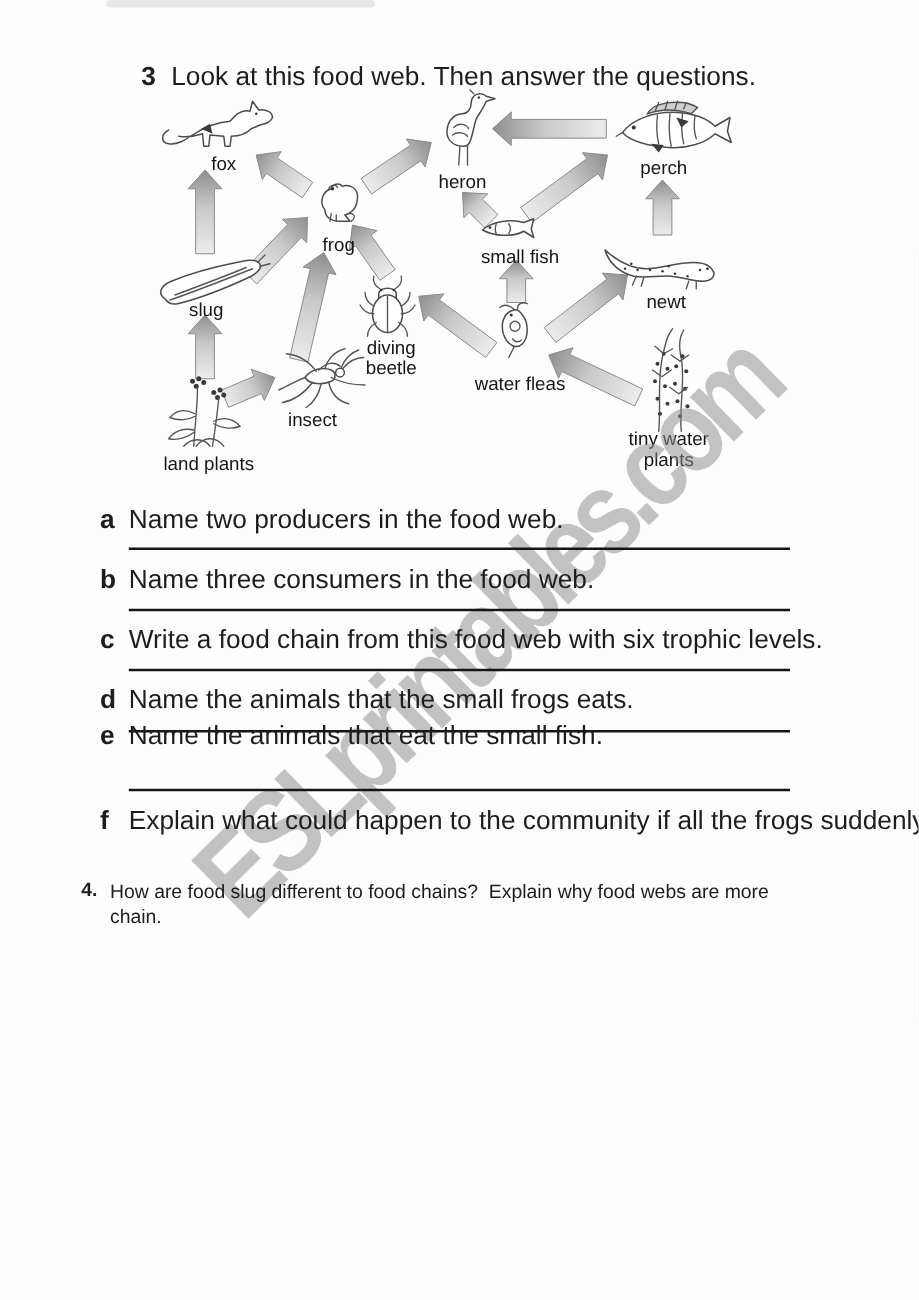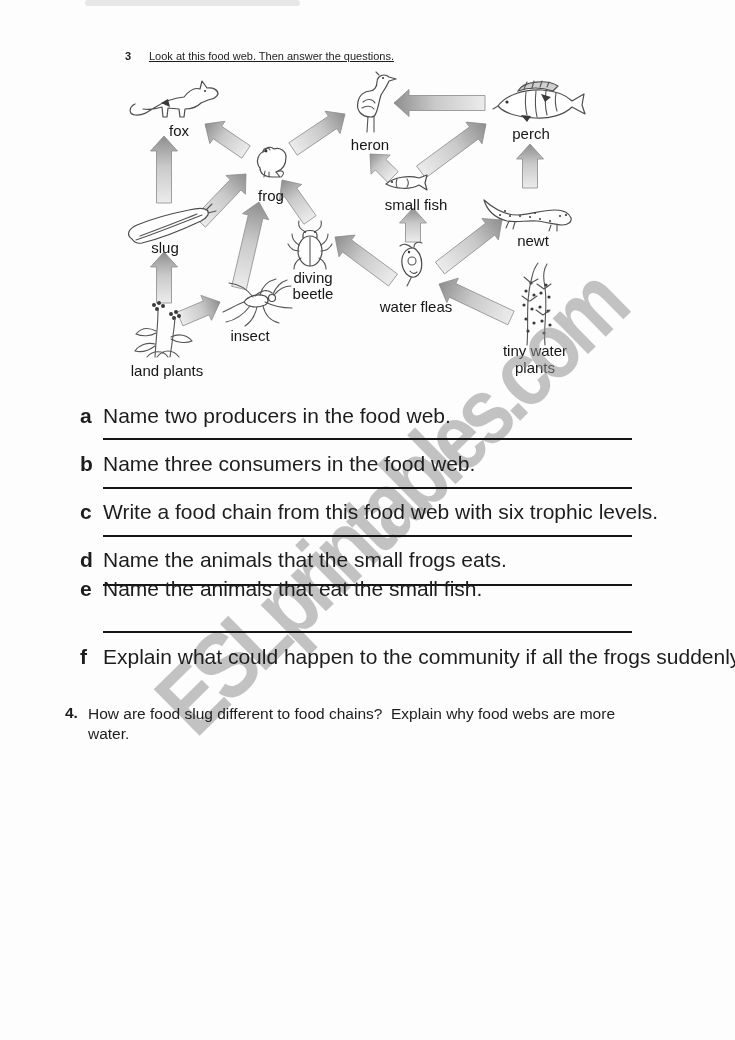--- a/index.html
+++ b/index.html
@@ -9,21 +9,21 @@
     font-family:"Liberation Sans", sans-serif; color:#1d1d1d;
   }
   .scan-smudge{position:absolute; left:85px; top:0; width:215px; height:6px;
     background:#d8d8d8; opacity:.6; border-radius:3px;}
   .watermark{
     position:absolute; left:390px; top:503px;
     transform:translate(-50%,-50%) rotate(-44.5deg) scaleX(0.84);
     font-size:95px; font-weight:bold; letter-spacing:-8px; white-space:nowrap;
     color:rgba(140,140,140,0.52); z-index:1; pointer-events:none;
   }
-  .title-row{position:absolute; left:125px; top:50px; font-size:11px; z-index:2;text-decoration:underline;}
+  .title-row{position:absolute; left:113px; top:50px; font-size:21px; z-index:2;}
   .qnum{display:inline-block; width:24px; font-weight:bold;}
   .diagram{position:absolute; left:78px; top:66px; width:530px; height:330px; z-index:0;}
   .qrow{position:absolute; left:80px; font-size:21px; white-space:nowrap; z-index:2;}
   .qletter{display:inline-block; width:23px; font-weight:bold;}
   .answer-line{position:absolute; left:103px; width:529px; height:0;
     border-top:2px solid #151515; z-index:2;}
   .q4{position:absolute; left:65px; top:704px; display:flex; font-size:15.5px; z-index:2;}
   .q4num{display:inline-block; width:23px; font-weight:bold; flex:none;}
   .q4-line{display:block; white-space:pre; line-height:20px;}
   
@@ -314,17 +314,17 @@
   <div class="answer-line" style="top:631px"></div>
 
   <div class="qrow" style="top:645px">
     <span class="qletter">f</span><span>Explain what could happen to the community if all the frogs suddenly more.</span>
   </div>
 
   <div class="q4">
     <span class="q4num">4.</span>
     <span>
       <span class="q4-line">How are food slug different to food chains?  Explain why food webs are more</span>
-      <span class="q4-line">water.</span>
+      <span class="q4-line">chain.</span>
     </span>
   </div>
 
 </div>
 
 </body></html>

